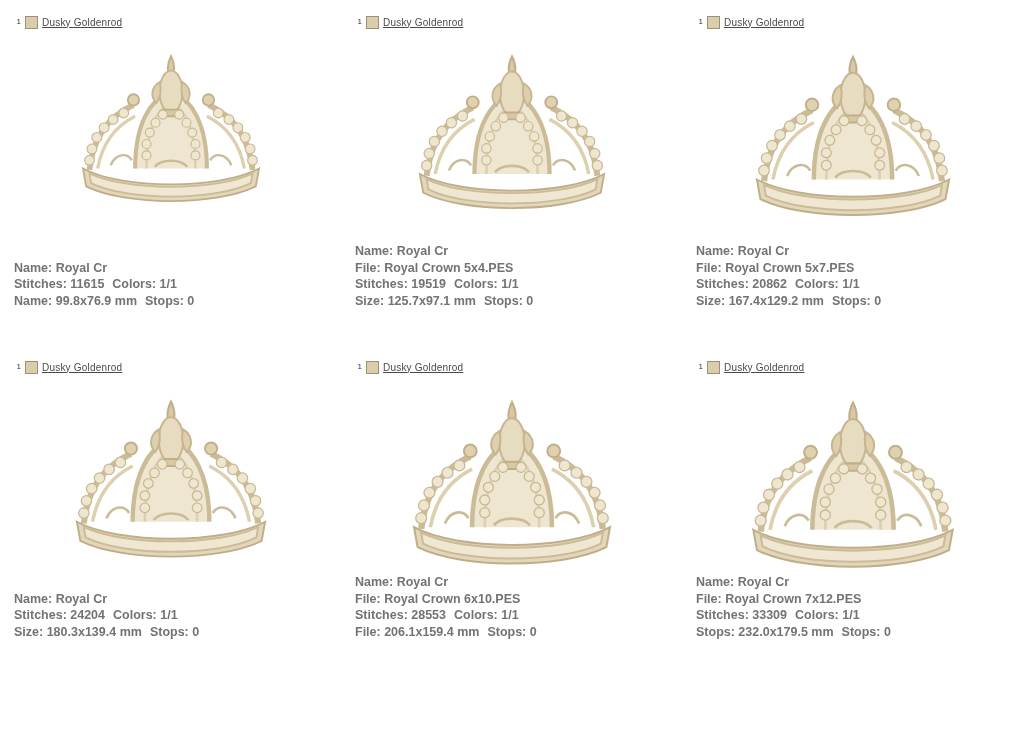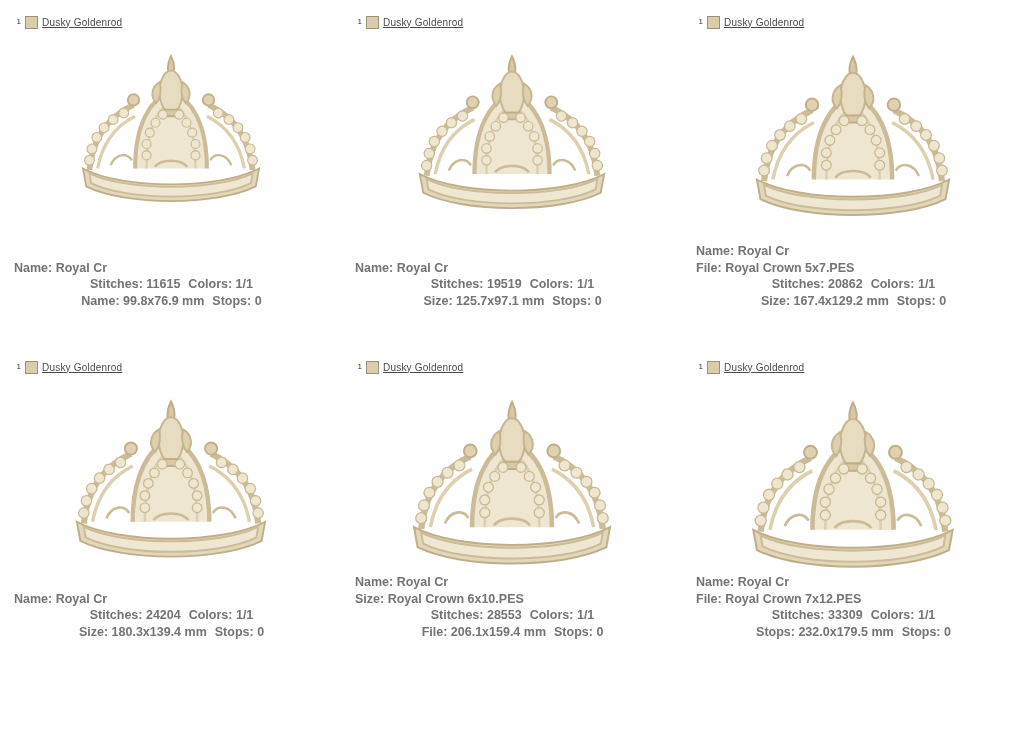--- a/index.html
+++ b/index.html
@@ -70,21 +70,21 @@
     left: 14px;
     right: 12px;
     bottom: 36px;
     font-size: 12.5px;
     font-weight: bold;
     color: #737373;
     line-height: 16.5px;
   }
   .info .line {
     display: flex;
-    justify-content: center;
+    justify-content: flex-start;
     align-items: baseline;
     white-space: nowrap;
   }
   .info .line span:last-child { padding-left: 8px; }
   .info .solo { display: block; }
   
   .cell.row2 .info { bottom: 50px; }
 </style>
 </head>
 <body>
@@ -217,20 +217,21 @@
               <circle cx="140" cy="84" r="5.5"></circle>
             </g>
             <path d="M56 146 C62 132 76 130 82 140" stroke="#cbbb96" stroke-width="3" fill="none"></path>
             <path d="M204 146 C198 132 184 130 178 140" stroke="#cbbb96" stroke-width="3" fill="none"></path>
             <path d="M110 148 C118 138 142 138 150 148" stroke="#cbbb96" stroke-width="3" fill="none"></path>
           </g>
         </svg>
       </div>
       <div class="info">
         <div class="solo">Name: Royal Cr</div>
+        <div class="solo">File: Royal Crown 5x4.PES</div>
         <div class="line">
           <span>Stitches: 19519</span>
           <span>Colors: 1/1</span>
         </div>
         <div class="line">
           <span>Size: 125.7x97.1 mm</span>
           <span>Stops: 0</span>
         </div>
       </div>
     </div>
@@ -419,21 +420,21 @@
               <circle cx="140" cy="84" r="5.5"></circle>
             </g>
             <path d="M56 146 C62 132 76 130 82 140" stroke="#cbbb96" stroke-width="3" fill="none"></path>
             <path d="M204 146 C198 132 184 130 178 140" stroke="#cbbb96" stroke-width="3" fill="none"></path>
             <path d="M110 148 C118 138 142 138 150 148" stroke="#cbbb96" stroke-width="3" fill="none"></path>
           </g>
         </svg>
       </div>
       <div class="info">
         <div class="solo">Name: Royal Cr</div>
-        <div class="solo">Size: Royal Crown 6x10.PES</div>
+        <div class="solo">File: Royal Crown 6x10.PES</div>
         <div class="line">
           <span>Stitches: 28553</span>
           <span>Colors: 1/1</span>
         </div>
         <div class="line">
           <span>File: 206.1x159.4 mm</span>
           <span>Stops: 0</span>
         </div>
       </div>
     </div>

